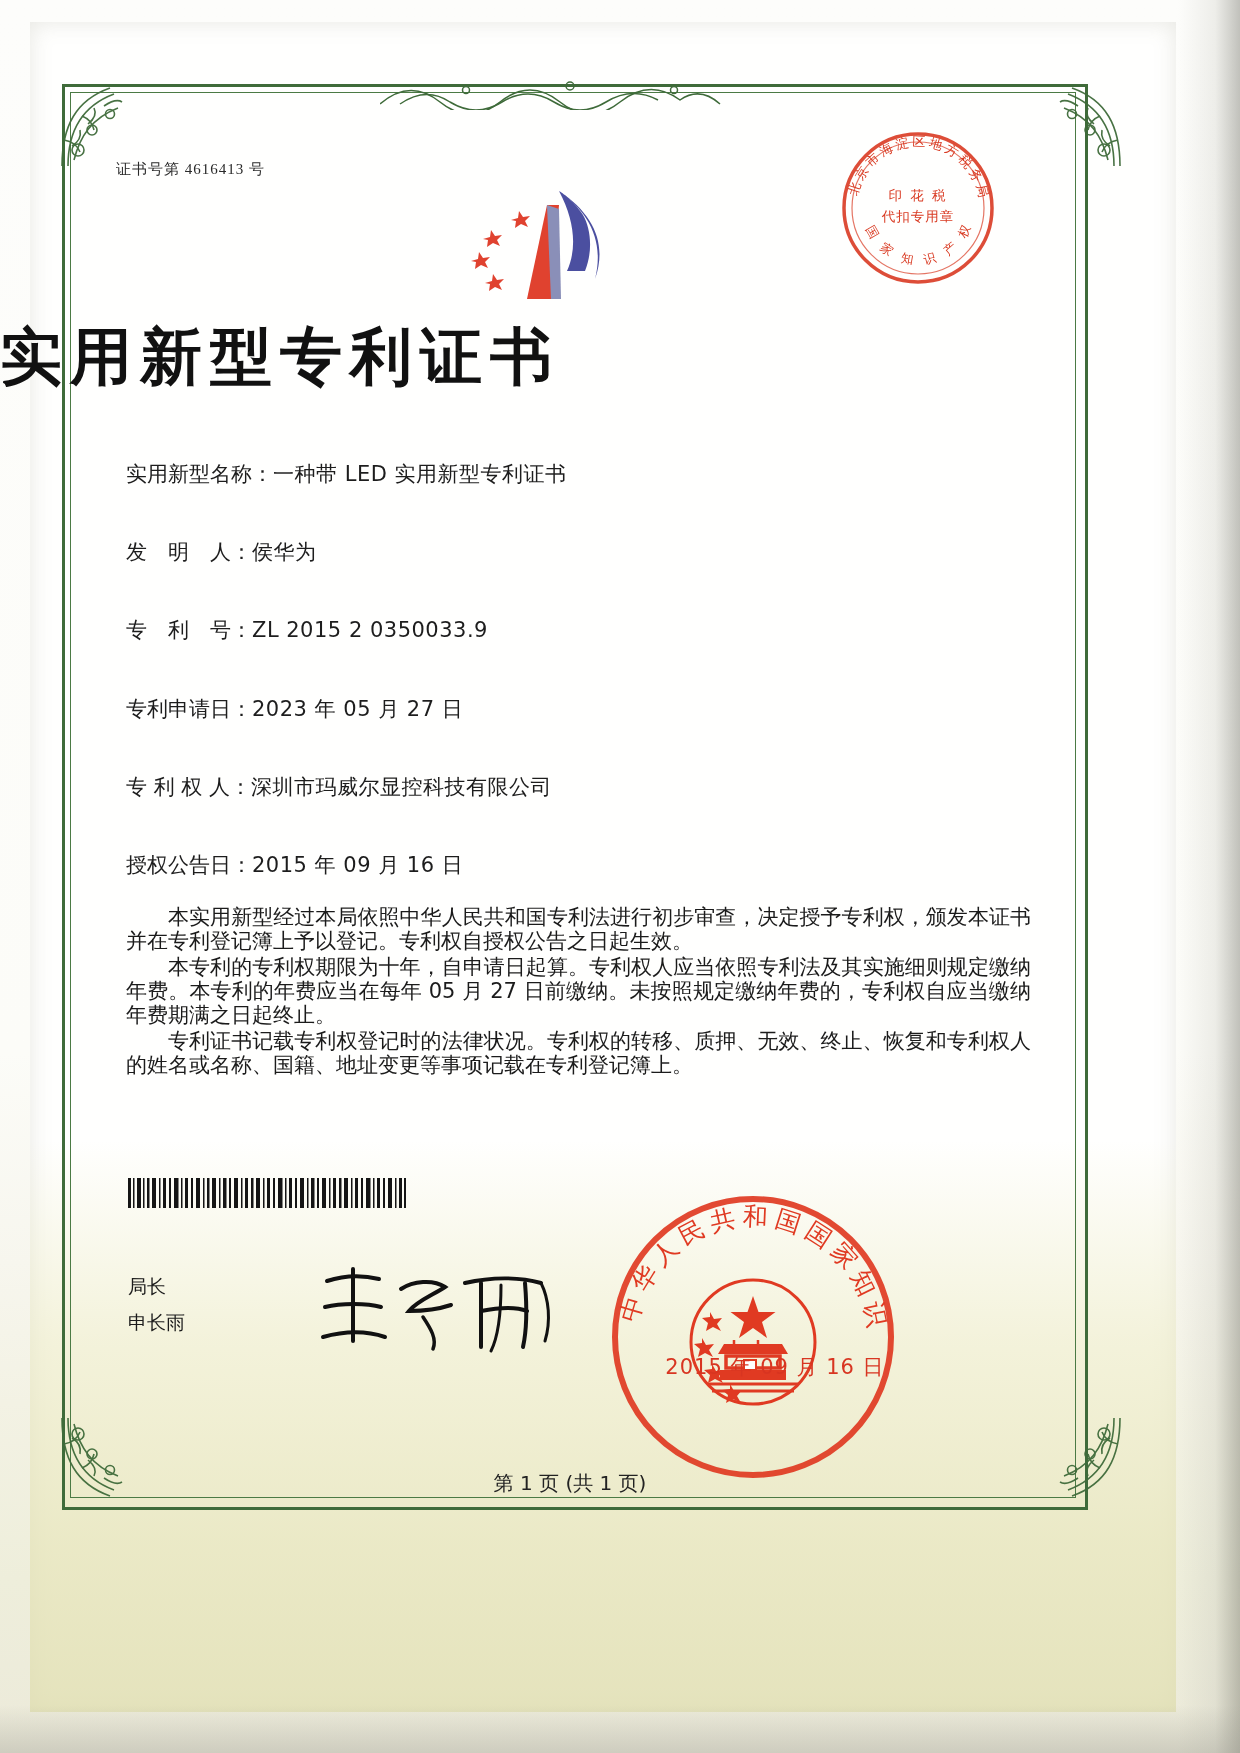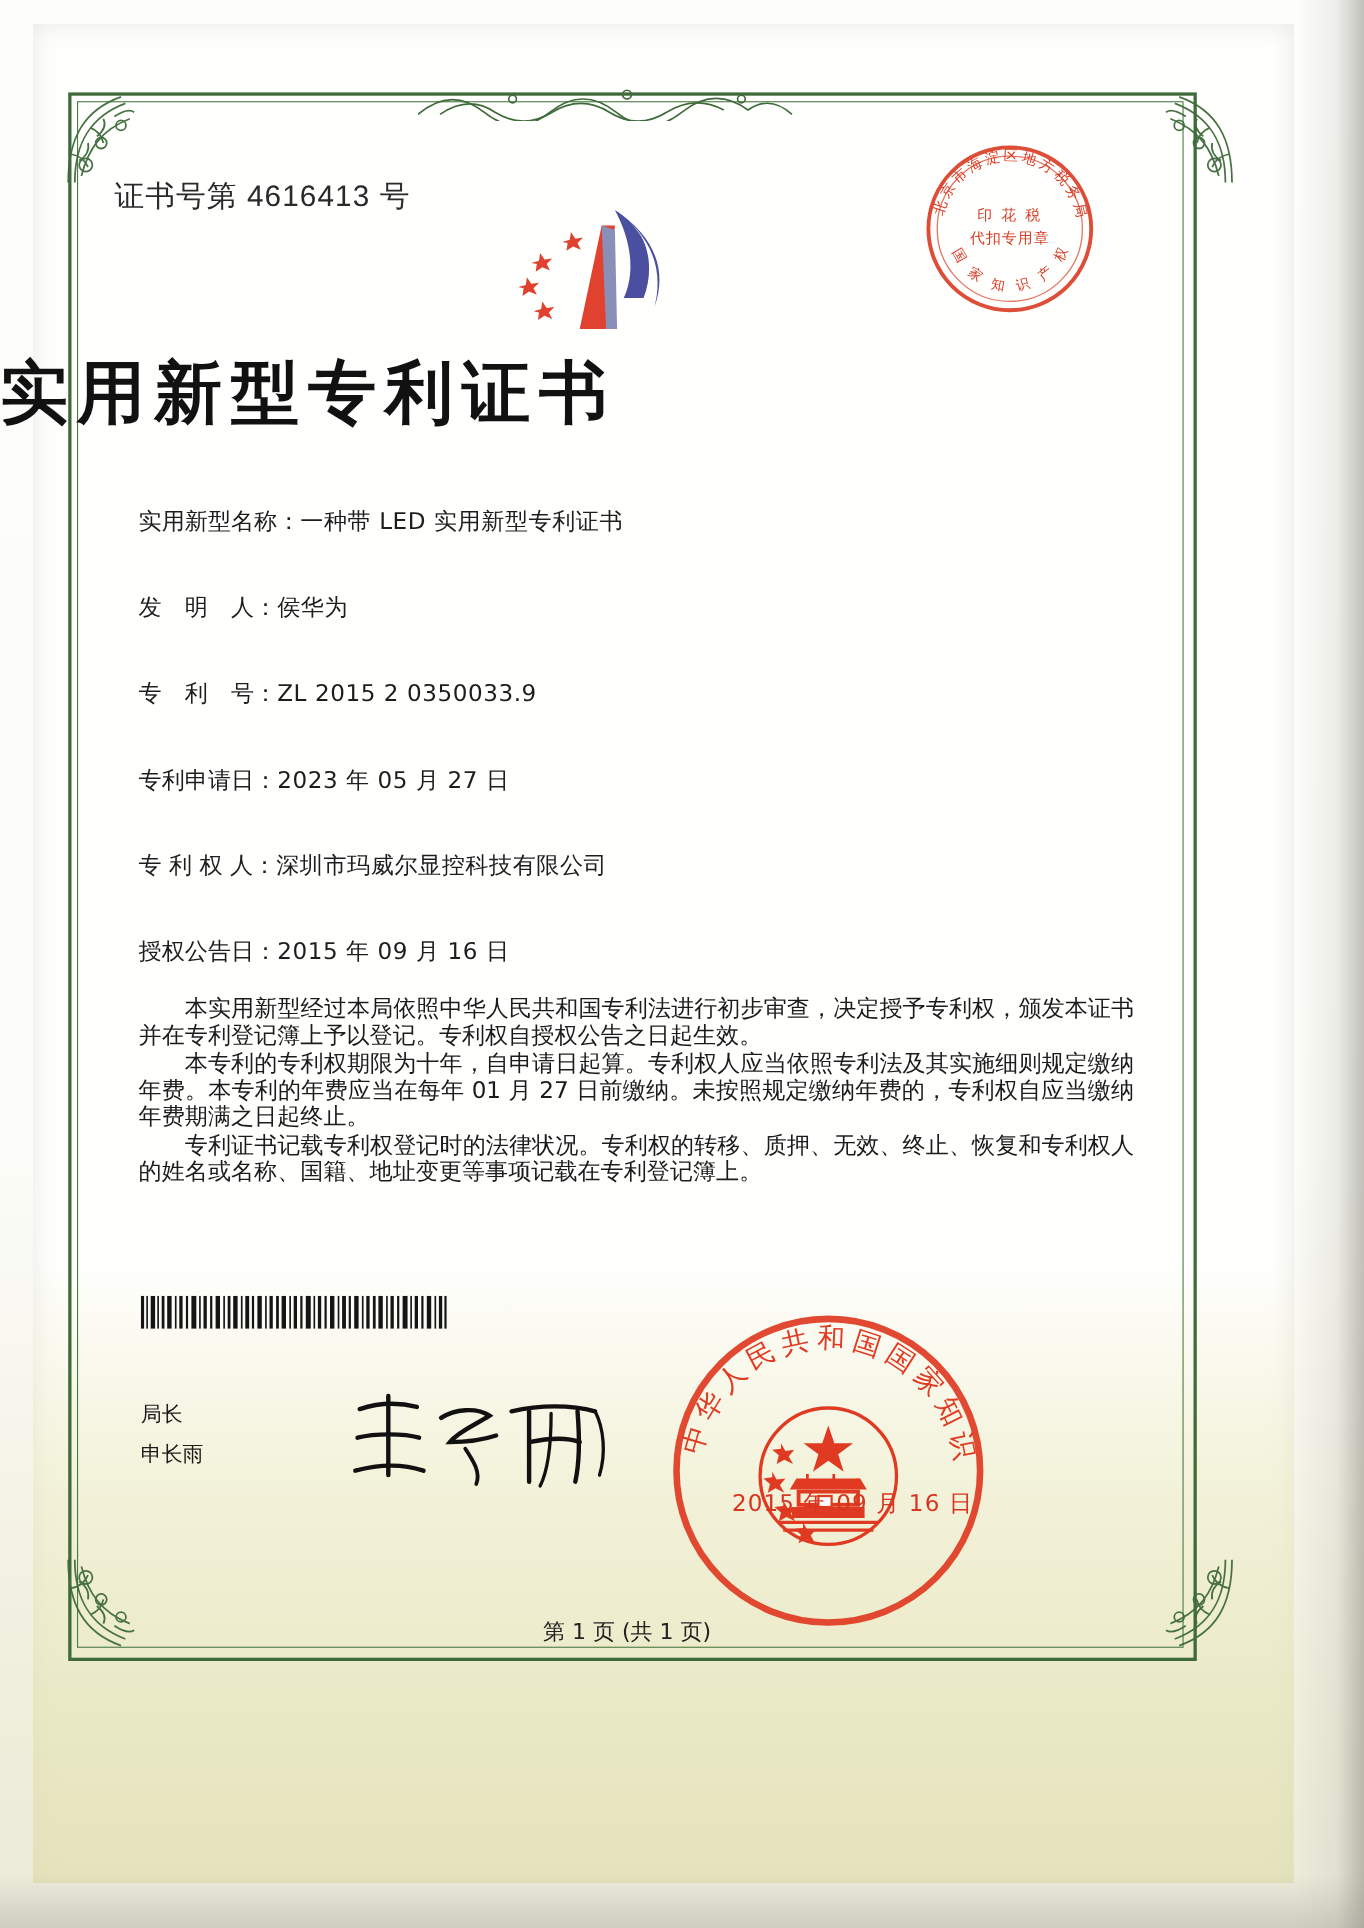--- a/index.html
+++ b/index.html
@@ -51,23 +51,23 @@
   .c-tr{left:1016px;top:80px;transform:scaleX(-1);}
   .c-bl{left:58px;top:1414px;transform:scaleY(-1);}
   .c-br{left:1016px;top:1414px;transform:scale(-1,-1);}
   .topmid{
     position:absolute;left:380px;top:74px;width:380px;height:36px;color:#3f6b3a;
   }
   .topmid svg{width:100%;height:100%;display:block;}
 
   
   .cert-no{
-    position:absolute;left:104px;top:160px;
-    font-size:27px;color:#2a2a2a;letter-spacing:1px;
-    font-family:Liberation Sans, sans-serif;
+    position:absolute;left:116px;top:160px;
+    font-size:15px;color:#2a2a2a;letter-spacing:1px;
+    font-family:Liberation Serif, serif;
   }
 
   .logo{position:absolute;left:455px;top:175px;width:200px;height:140px;}
   .logo svg{width:100%;height:100%;display:block;}
 
   .title{
     position:absolute;left:0;top:315px;width:1140px;
     font-size:62px;font-weight:bold;letter-spacing:8px;color:#111;
     font-family:"DejaVu Sans","Liberation Sans",sans-serif;
   }
@@ -227,21 +227,21 @@
     <div class="field">
       <span class="lbl">专 利 权 人：</span><span class="val">深圳市玛威尔显控科技有限公司</span>
     </div>
     <div class="field">
       <span class="lbl">授权公告日：</span><span class="val">2015 年 09 月 16 日</span>
     </div>
   </div>
 
   <div class="body-text">
     <p>本实用新型经过本局依照中华人民共和国专利法进行初步审查，决定授予专利权，颁发本证书并在专利登记簿上予以登记。专利权自授权公告之日起生效。</p>
-    <p>本专利的专利权期限为十年，自申请日起算。专利权人应当依照专利法及其实施细则规定缴纳年费。本专利的年费应当在每年 01 月 27 日前缴纳。未按照规定缴纳年费的，专利权自应当缴纳年费期满之日起终止。</p>
+    <p>本专利的专利权期限为十年，自申请日起算。专利权人应当依照专利法及其实施细则规定缴纳年费。本专利的年费应当在每年 05 月 27 日前缴纳。未按照规定缴纳年费的，专利权自应当缴纳年费期满之日起终止。</p>
     <p>专利证书记载专利权登记时的法律状况。专利权的转移、质押、无效、终止、恢复和专利权人的姓名或名称、国籍、地址变更等事项记载在专利登记簿上。</p>
   </div>
 
   <div class="barcode">
     <svg viewBox="0 0 280 30" preserveAspectRatio="none">
       <g fill="#151515">
         <rect x="0" y="0" width="3" height="30"></rect>
           <rect x="5" y="0" width="1.5" height="30"></rect>
         <rect x="9" y="0" width="4" height="30"></rect>
           <rect x="15" y="0" width="1.5" height="30"></rect>

